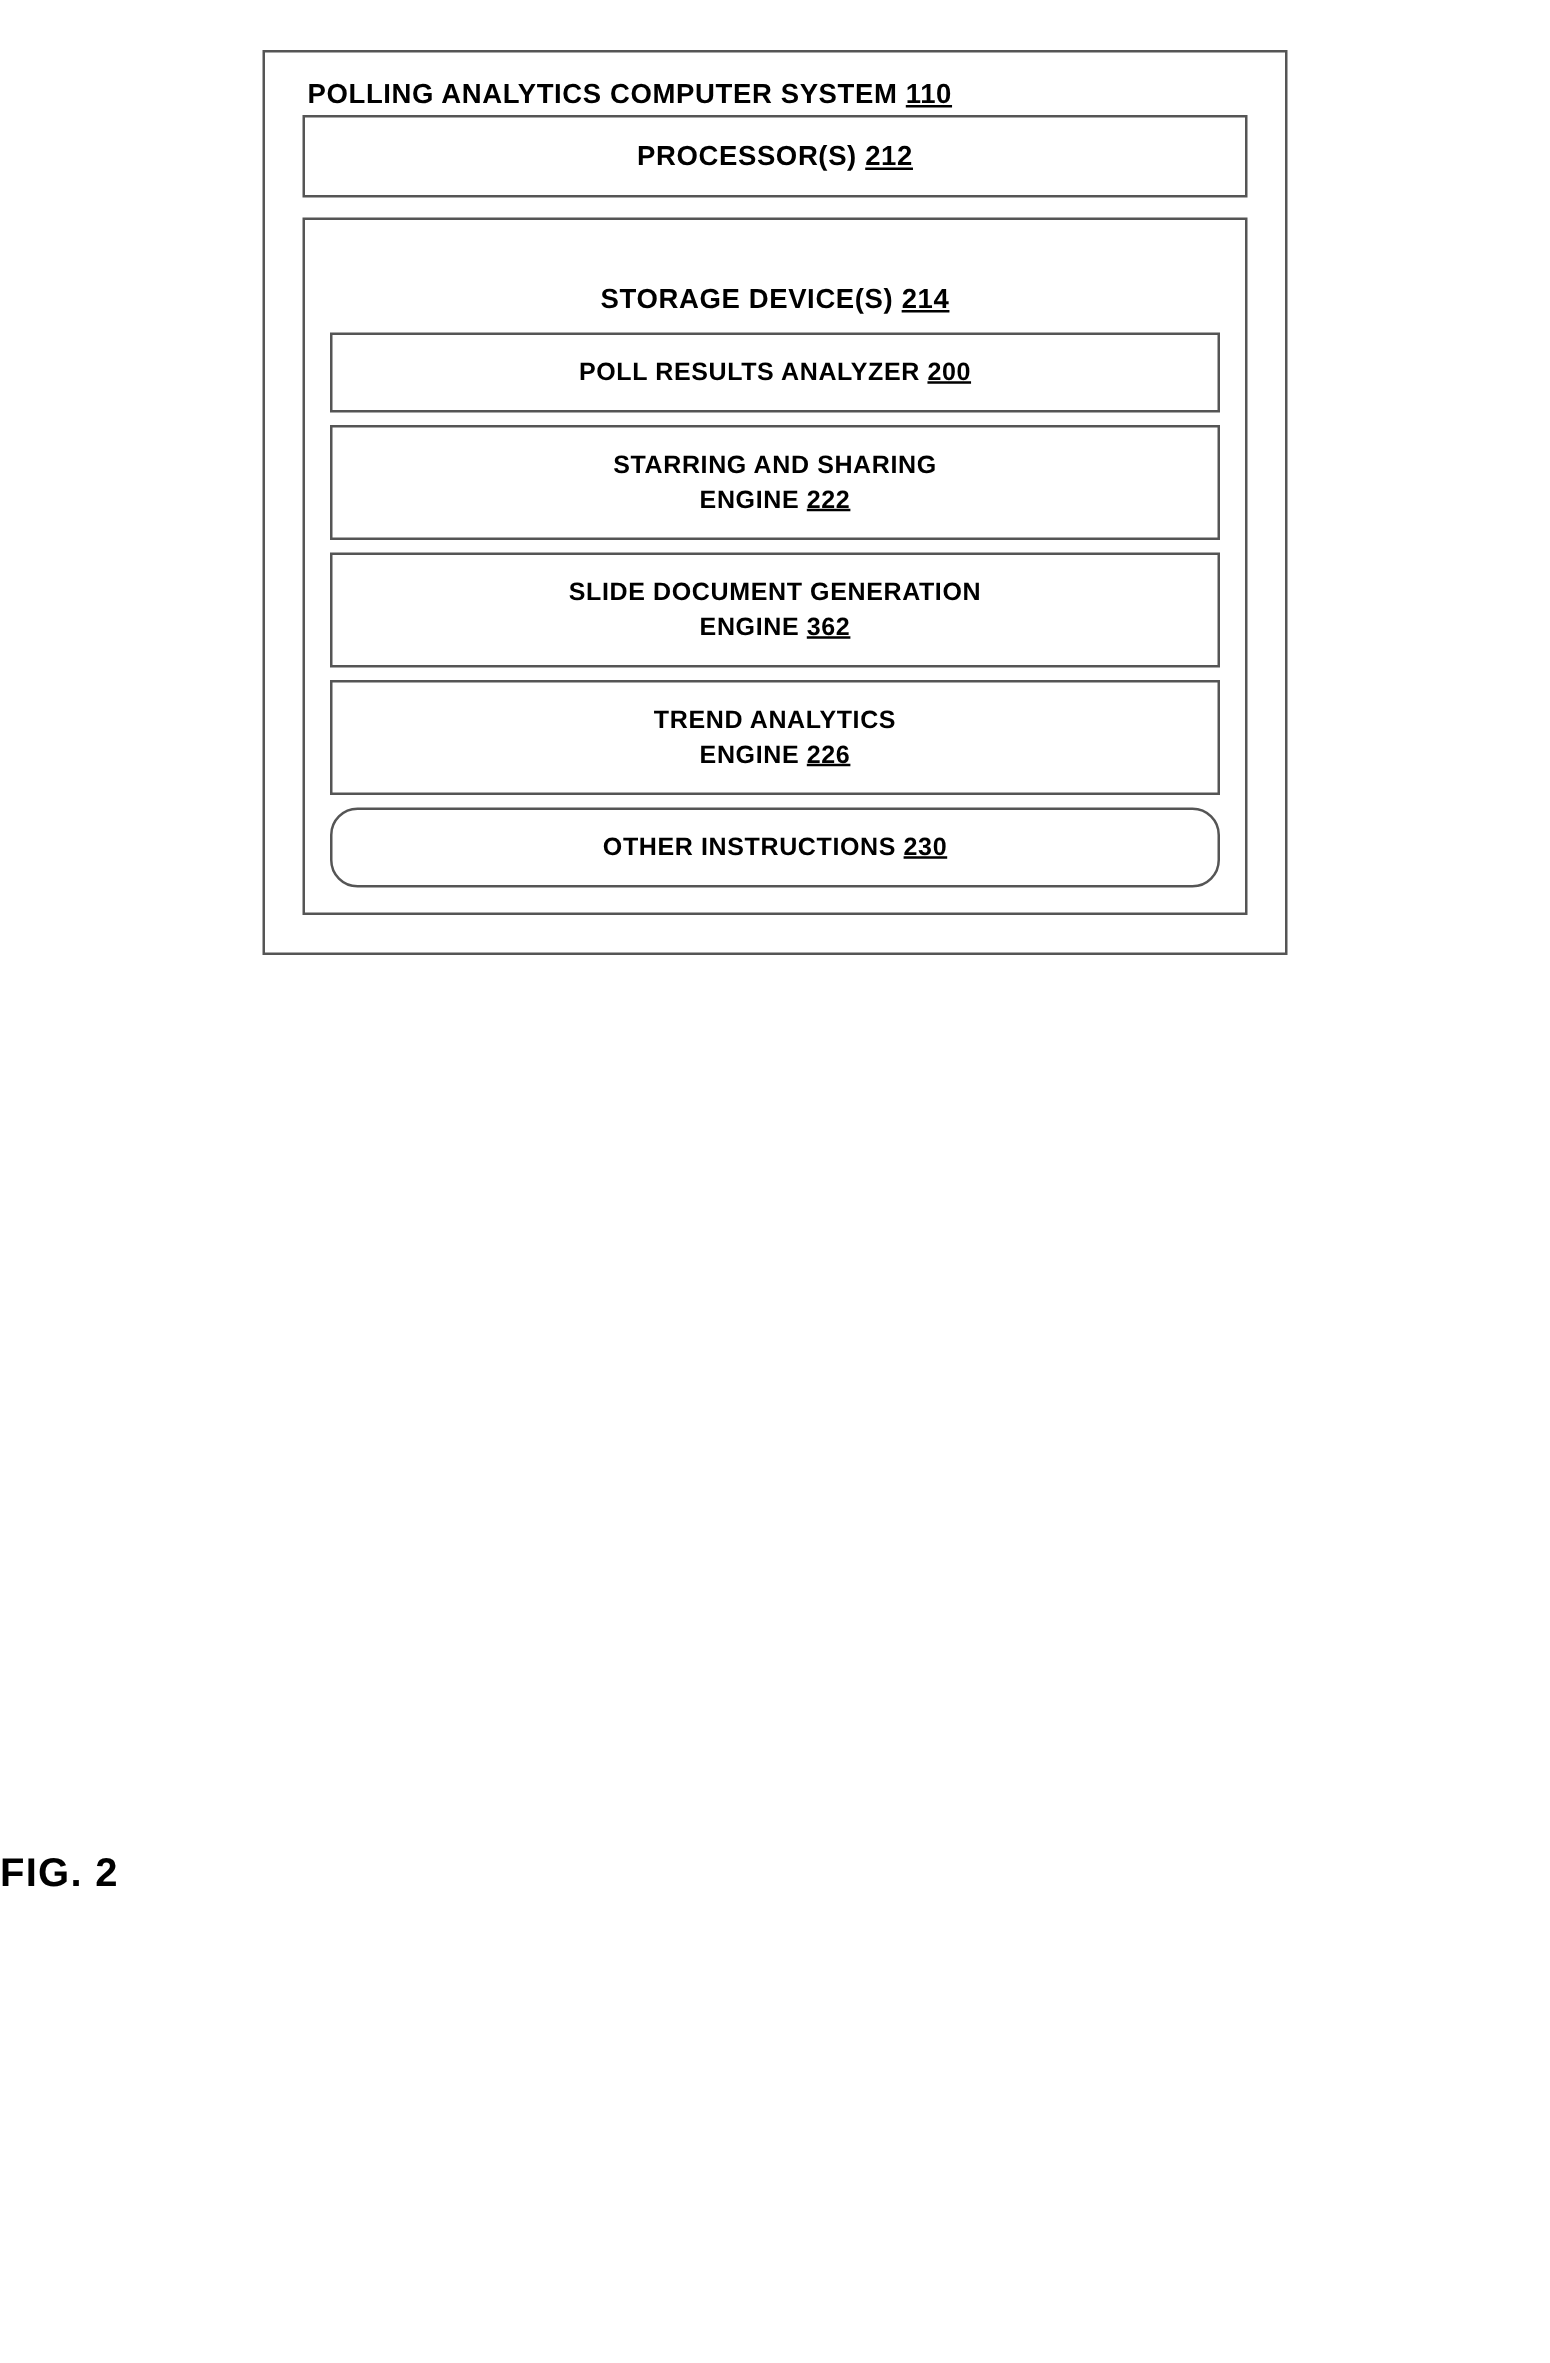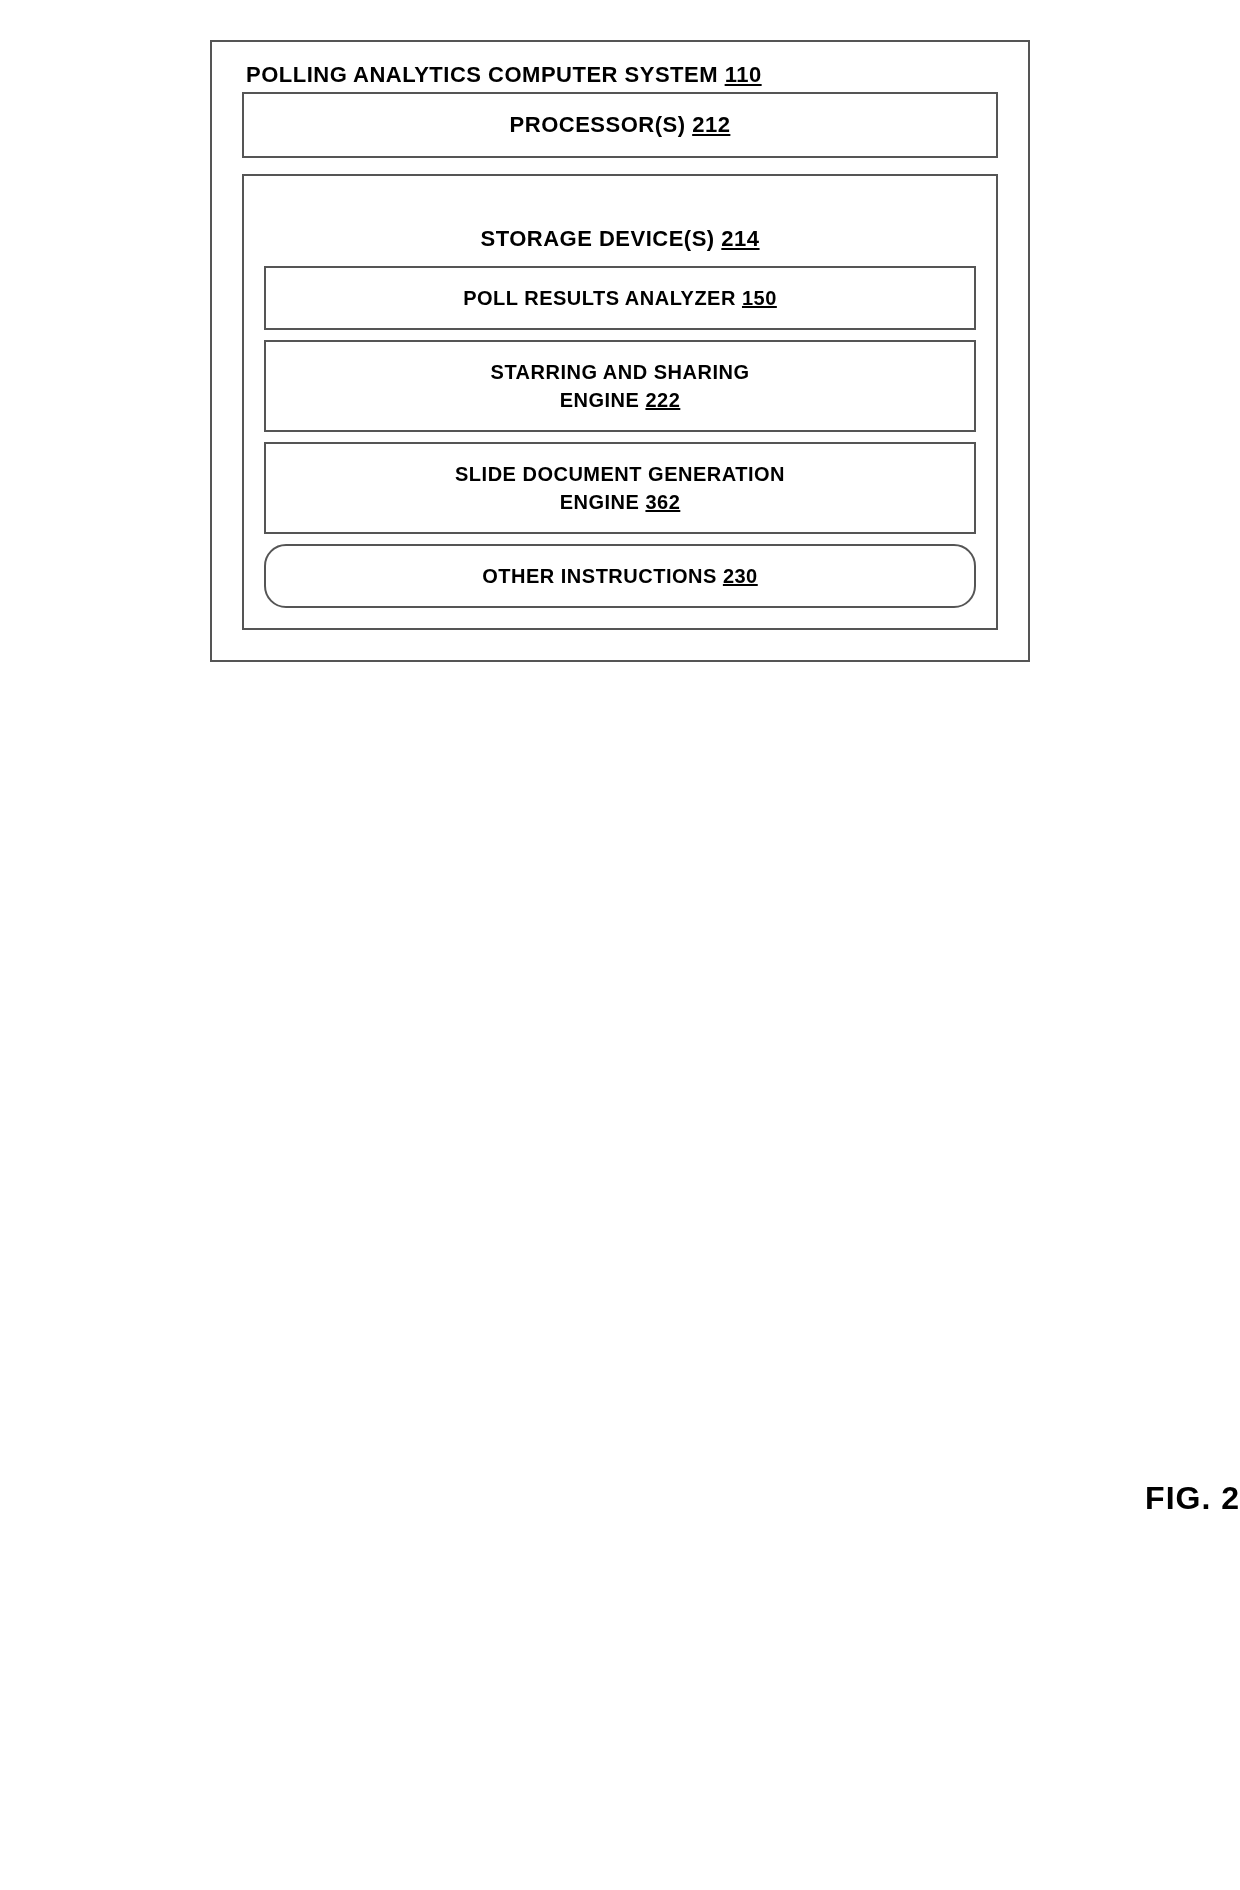--- a/index.html
+++ b/index.html
@@ -111,21 +111,21 @@
 
     .inner-box .label .ref-num {
       text-decoration: underline;
     }
 
     .fig-label-area {
       width: 1240px;
       height: 490px;
       display: flex;
       align-items: flex-start;
-      justify-content: flex-end;
+      justify-content: flex-start;
       padding-top: 80px;
     }
 
     .fig-label {
       font-size: 32px;
       font-weight: bold;
       letter-spacing: 1px;
     }
   </style>
 </head>
@@ -148,36 +148,41 @@
 
     <div class="storage-box">
       <div class="storage-title">
         <span>STORAGE DEVICE(S)</span>
         <span> </span>
         <span class="ref-num">214</span>
       </div>
 
       <div class="inner-box">
         <span class="label">
-          POLL RESULTS ANALYZER <span class="ref-num">150</span>
+          POLL RESULTS ANALYZER <span class="ref-num">200</span>
         </span>
       </div>
 
       <div class="inner-box">
         <span class="label">
           STARRING AND SHARING<br>ENGINE <span class="ref-num">222</span>
         </span>
       </div>
 
       <div class="inner-box">
         <span class="label">
           SLIDE DOCUMENT GENERATION<br>ENGINE <span class="ref-num">362</span>
         </span>
       </div>
 
+      <div class="inner-box">
+        <span class="label">
+          TREND ANALYTICS<br>ENGINE <span class="ref-num">226</span>
+        </span>
+      </div>
 
 
       <div class="inner-box">
         <span class="label">
           OTHER INSTRUCTIONS <span class="ref-num">230</span>
         </span>
       </div>
     </div>
   </div>
 </div>

